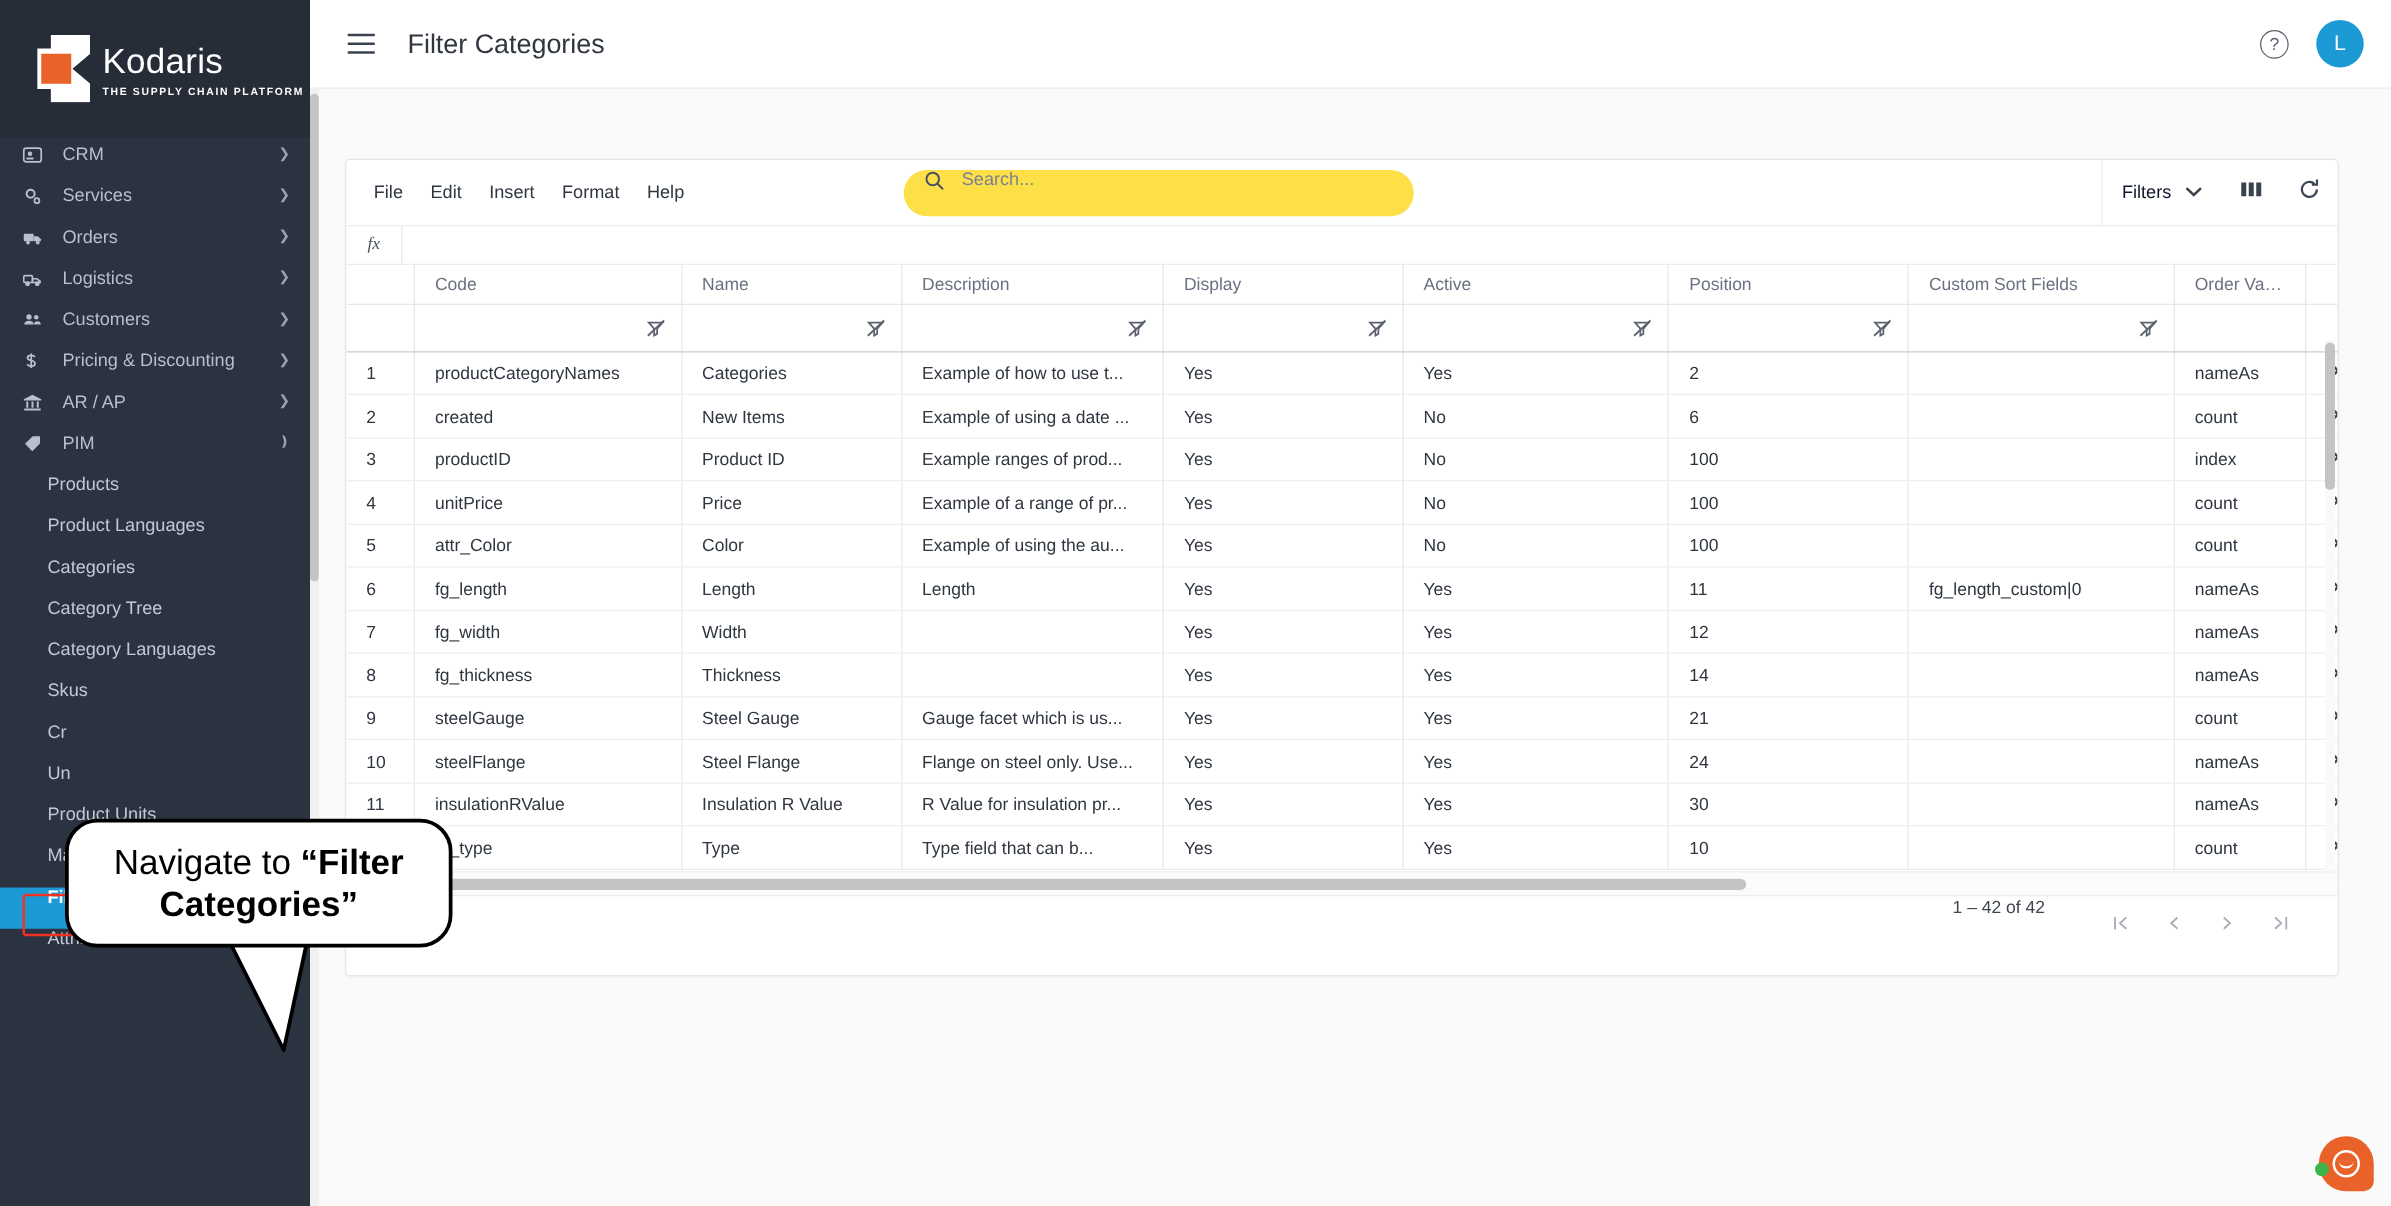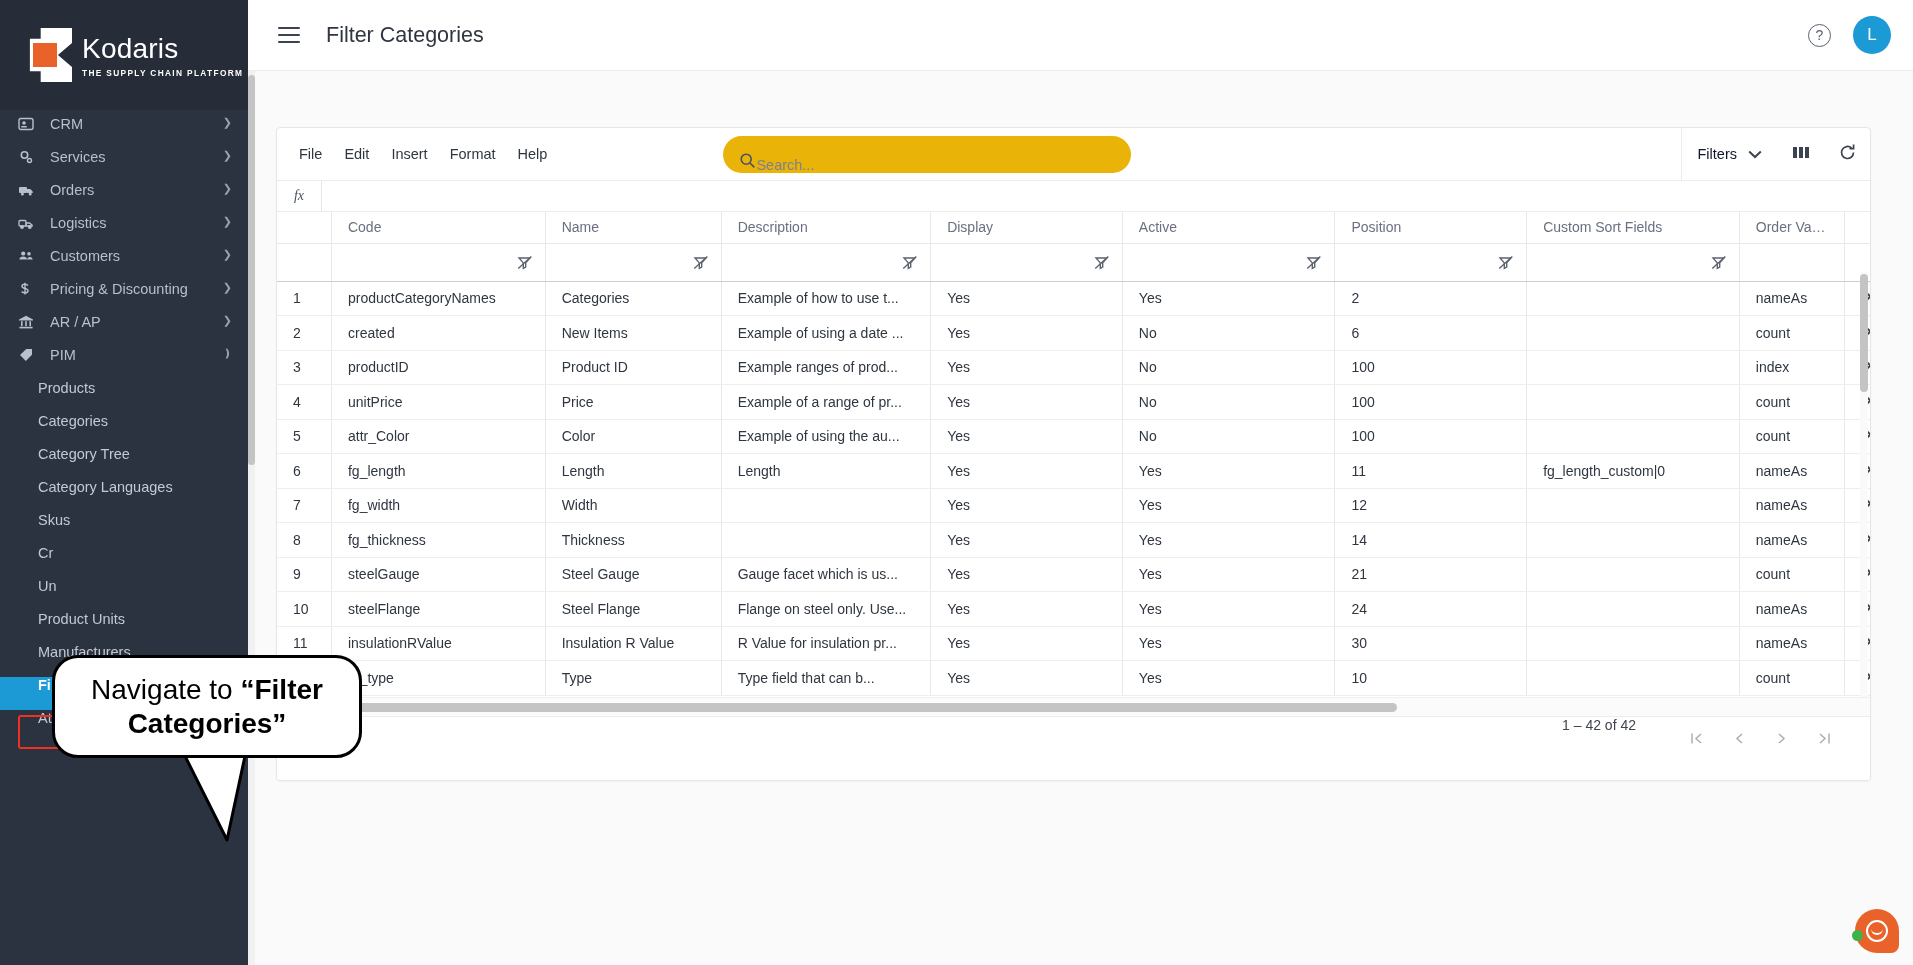--- a/index.html
+++ b/index.html
@@ -86,22 +86,22 @@
   .card {
     background: #ffffff; border: 1px solid #e6e6e6; border-radius: 4px;
     box-shadow: 0 1px 2px rgba(0,0,0,.04);
     width: 1595px; height: 654px; position: relative; overflow: hidden;
   }
 
   
   .menubar { height: 53px; display: flex; align-items: center; padding-left: 22px; border-bottom:1px solid #ececec;}
   .menu-item { font-size: 14.5px; color: #2f3640; margin-right: 22px; cursor: pointer; }
   .search-wrap {
-    margin-left: 154px; width: 408px; height: 37px; background: #eab308; border-radius: 19px;
-    display: flex; align-items: flex-end; padding: 0 16px; gap: 0;
+    margin-left: 154px; width: 408px; height: 37px; background: #fde047; border-radius: 19px;
+    display: flex; align-items: flex-start; padding: 0 16px; gap: 13px;
   }
   .search-input {
     border: 0; background: transparent; outline: none; font-size: 14.5px; color: #5b6270;
     width: 100%; font-family: "Liberation Sans", sans-serif;
   }
   .search-input::placeholder { color: #7b828f; }
   .toolbar-right { margin-left: auto; display: flex; align-items: center; height: 53px; }
   .filters-btn {
     display: flex; align-items: center; gap: 11px; font-size: 14.5px; color: #0f172a;
     padding: 0 16px; height: 53px; border-left: 1px solid #ececec; cursor: pointer;
@@ -282,20 +282,23 @@
           <svg width="16" height="16" viewBox="0 0 16 16" fill="currentColor">
               <path d="M8.2 2H14v5.8l-6.2 6.2L2 8z"></path>
             </svg>
         </span>
         <span class="lbl">PIM</span>
         <span class="chev">❫</span>
       </div>
 
       <div class="nav-item sub">
           <span class="lbl">Products</span>
+        </div>
+      <div class="nav-item sub">
+          <span class="lbl">Product Languages</span>
         </div>
       <div class="nav-item sub">
           <span class="lbl">Categories</span>
         </div>
       <div class="nav-item sub">
           <span class="lbl">Category Tree</span>
         </div>
       <div class="nav-item sub">
           <span class="lbl">Category Languages</span>
         </div>

